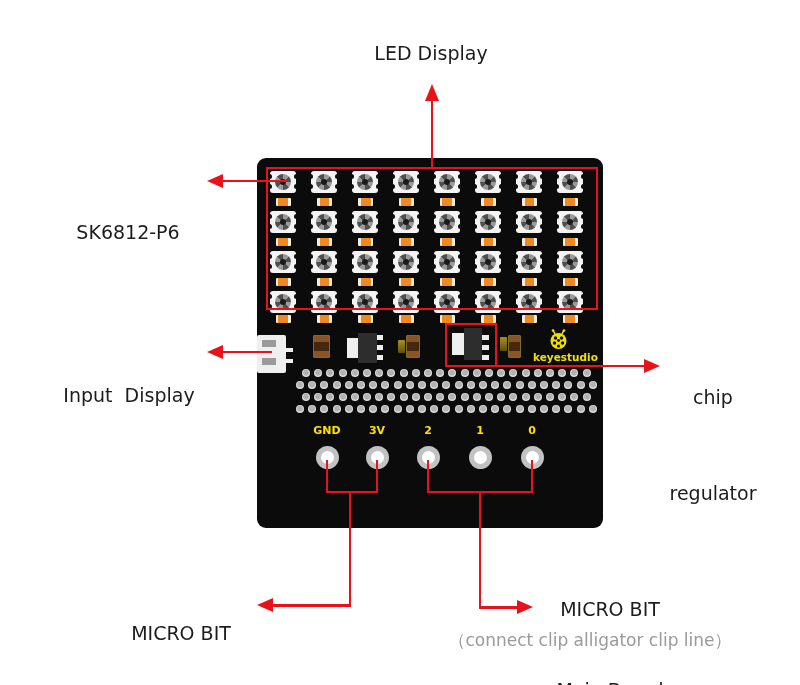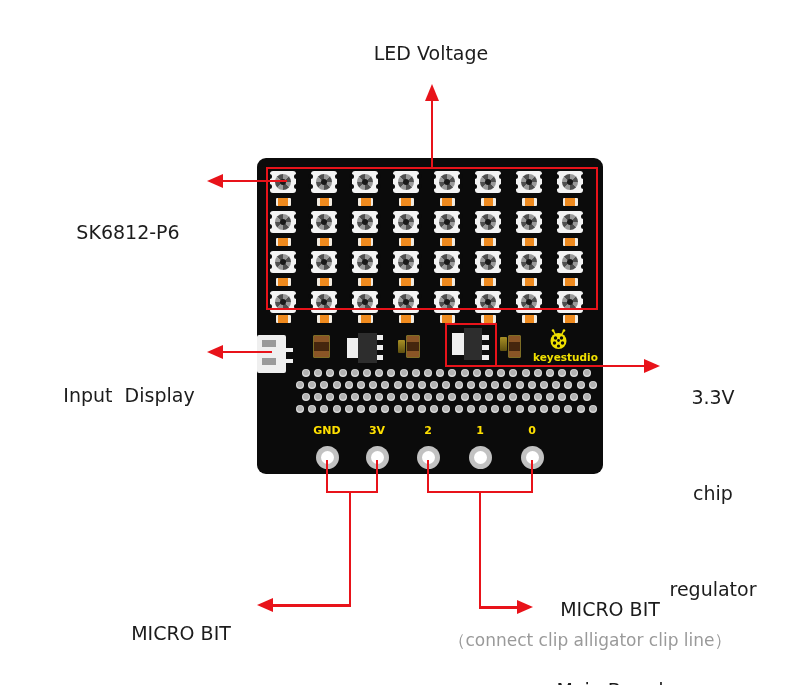--- a/index.html
+++ b/index.html
@@ -5,21 +5,21 @@
   html,body{margin:0;padding:0;}
   .canvas{position:relative;width:800px;height:685px;background:#ffffff;overflow:hidden;
           font-family:"DejaVu Sans","Liberation Sans",sans-serif;}
   .lbl{position:absolute;color:#1c1c1c;font-size:19px;text-align:center;white-space:pre;line-height:27px;}
   .note{position:absolute;color:#9a9a9a;font-size:17px;text-align:center;white-space:pre;}
   .rline{position:absolute;background:#e8131a;z-index:6;}
   .tri{position:absolute;width:0;height:0;z-index:6;}
   .tri-up{border-left:7px solid transparent;border-right:7px solid transparent;border-bottom:17px solid #e8131a;}
   .tri-left{border-top:7px solid transparent;border-bottom:7px solid transparent;border-right:16px solid #e8131a;}
   .tri-right{border-top:7px solid transparent;border-bottom:7px solid transparent;border-left:16px solid #e8131a;}
-  .board{position:absolute;left:257px;top:158px;width:346px;height:316px;background:#0b0b0b;border-radius:9px;z-index:1;}
+  .board{position:absolute;left:257px;top:158px;width:346px;height:370px;background:#0b0b0b;border-radius:9px;z-index:1;}
   .redrect{position:absolute;border:2.5px solid #e8131a;box-sizing:border-box;z-index:5;}
   .led{position:absolute;width:26px;height:22px;background:#f4f4f4;border-radius:3px;}
   .led .notch{position:absolute;width:5px;height:5px;background:#0b0b0b;border-radius:50%;}
   .led .die{position:absolute;left:5px;top:3px;width:16px;height:16px;border-radius:50%;
     background:conic-gradient(#9a9a9a 0 45deg,#4f4f4f 45deg 90deg,#9a9a9a 90deg 135deg,#4f4f4f 135deg 180deg,#9a9a9a 180deg 225deg,#4f4f4f 225deg 270deg,#9a9a9a 270deg 315deg,#4f4f4f 315deg 360deg);}
   .led .dot{position:absolute;left:10px;top:8px;width:6px;height:6px;border-radius:50%;background:#1a1a1a;}
   .ocap{position:absolute;width:15px;height:8px;border-radius:1px;
     background:linear-gradient(90deg,#f2ece2 0 2.5px,#ef8a1e 2.5px 12.5px,#f2ece2 12.5px);}
   .bcap{position:absolute;border:1px solid #7d6d25;box-sizing:border-box;border-radius:1px;
     background:linear-gradient(180deg,#8a5526 0 28%,#45260e 28% 72%,#8a5526 72%);}
@@ -30,32 +30,31 @@
   .pad .in{position:absolute;left:5px;top:5px;width:13px;height:13px;border-radius:50%;background:#ffffff;}
   .padlbl{position:absolute;width:40px;text-align:center;color:#ffe000;font-size:11px;font-weight:bold;}
   .white{background:#efefef;position:absolute;}
   .blackbody{background:#2d2d2d;position:absolute;}
 </style>
 </head>
 <body>
 
 <div class="canvas">
 
-  <div class="lbl" style="left:341px;top:40px;width:180px;">LED Voltage</div>
+  <div class="lbl" style="left:341px;top:40px;width:180px;">LED Display</div>
 
   <div class="lbl" style="left:28px;top:165px;width:200px;">
     <div>SK6812-P6</div>
   </div>
 
   <div class="lbl" style="left:29px;top:325px;width:200px;line-height:28px;">
     <div>Input  Display</div>
   </div>
 
   <div class="lbl" style="left:653px;top:317px;width:120px;line-height:32px;">
-    <div>3.3V</div>
     <div>chip</div>
     <div>regulator</div>
   </div>
 
   <div class="lbl" style="left:81px;top:556px;width:200px;line-height:31px;">
     <div>MICRO BIT</div>
     
     
   </div>
 

